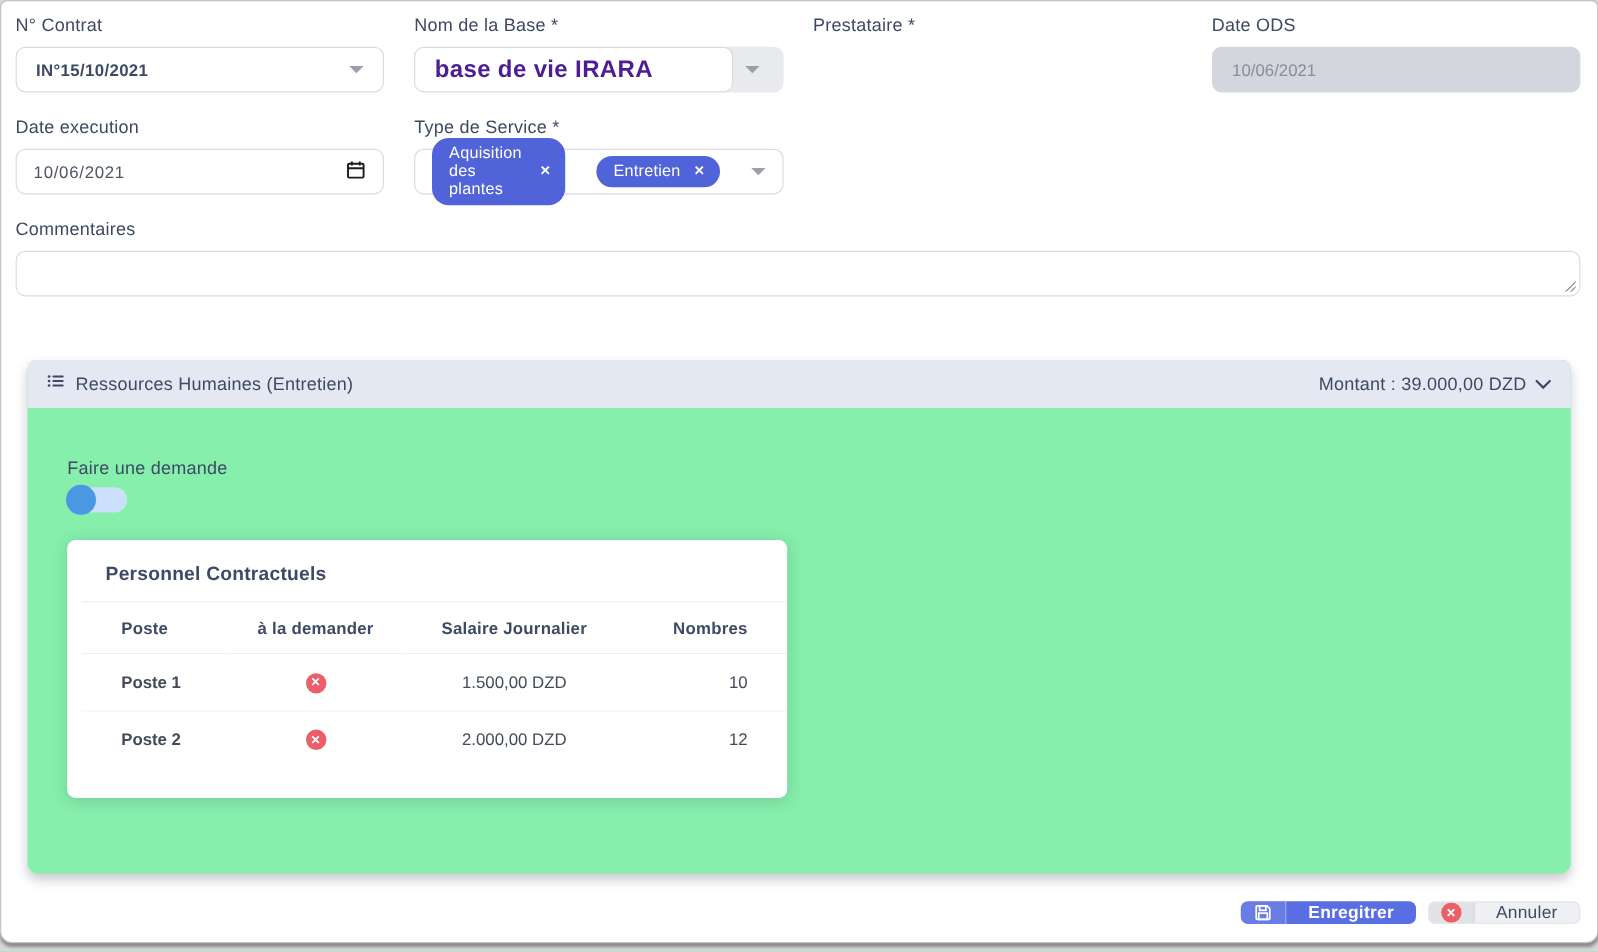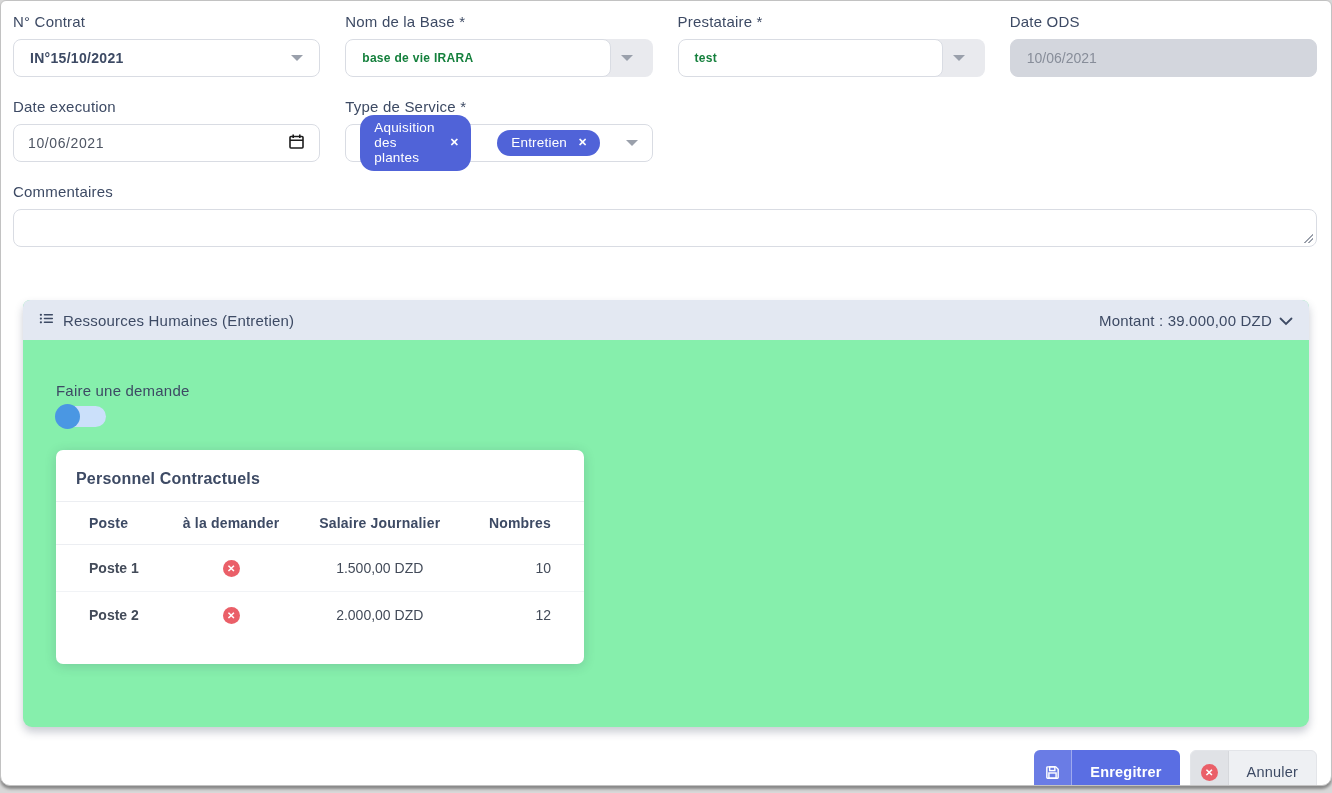--- a/index.html
+++ b/index.html
@@ -53,21 +53,21 @@
     border-top: 6px solid #9aa0ab;
   }
   .input-group { position: relative; display: flex; height: 38px; }
   .ig-input {
     flex: 1;
     border: 1px solid #d9dce3;
     border-radius: 8px;
     background: #fff;
     display: flex; align-items: center;
     padding: 0 16px;
-    font-size: 12px; font-weight: 700; color: #15803d;
+    font-size: 20px; font-weight: 700; color: #4c1d95;
     letter-spacing: 0.3px;
     z-index: 1;
   }
   .ig-btn {
     width: 52px;
     margin-left: -10px;
     background: #e9eaee;
     border-radius: 0 8px 8px 0;
     display: flex; align-items: center; justify-content: center;
     cursor: default;
@@ -140,25 +140,25 @@
   .toggle-knob {
     position: absolute; left: -1px; top: -2px;
     width: 25px; height: 25px;
     border-radius: 50%;
     background: #4a97e3;
   }
 
   
   .card {
     margin-top: 23px;
-    width: 528px;
+    width: 600px;
     background: #fff;
     border-radius: 7px;
     box-shadow: 0 2px 12px rgba(40,50,80,0.18);
-    padding: 20px 0 26px 0;
+    padding: 20px 0 26px 12px;
   }
   .card-title {
     font-size: 16px; font-weight: 700; color: #3d4a64;
     padding: 0 20px 13px 20px;
     border-bottom: 1px solid #eceef2;
     letter-spacing: 0.2px;
   }
   .ptable { width: 100%; border-collapse: collapse; }
   .ptable th {
     font-size: 14px; font-weight: 700; color: #3d4a64;
@@ -185,21 +185,21 @@
     cursor: pointer;
   }
 
   
   .actions {
     display: flex; justify-content: flex-end; gap: 10px;
     margin-top: 23px; padding-right: 14px;
   }
   .btn {
     display: flex; align-items: stretch;
-    height: 44px;
+    height: 19px;
     border: none; border-radius: 6px;
     overflow: hidden;
     font-family: "Liberation Sans", sans-serif;
     font-size: 14.5px;
     cursor: pointer;
     padding: 0;
   }
   .btn-save { background: #5a6ee3; color: #fff; }
   .btn-save .btn-icon { background: rgba(255,255,255,0.10); border-right: 1px solid rgba(255,255,255,0.35); }
   .btn-cancel { background: #eef0f3; color: #3d4a64; border: 1px solid #e3e5e9; }
@@ -231,26 +231,20 @@
       <div class="input-group">
         <div class="ig-input">base de vie IRARA</div>
         <div class="ig-btn">
           <span class="caret"></span>
         </div>
       </div>
     </div>
 
     <div class="field">
       <span class="field-label">Prestataire *</span>
-      <div class="input-group">
-        <div class="ig-input">test</div>
-        <div class="ig-btn">
-          <span class="caret"></span>
-        </div>
-      </div>
     </div>
 
     <div class="field">
       <span class="field-label">Date ODS</span>
       <div class="control input-disabled">10/06/2021</div>
     </div>
 
     <div class="field">
       <span class="field-label">Date execution</span>
       <div class="control date-input">

